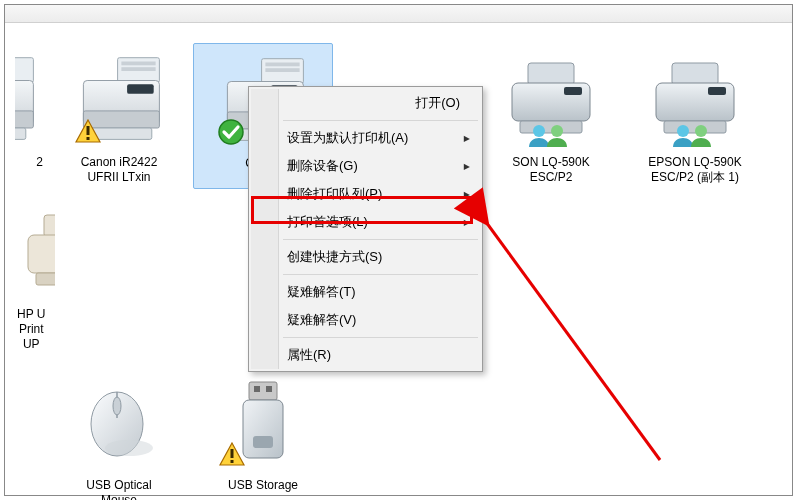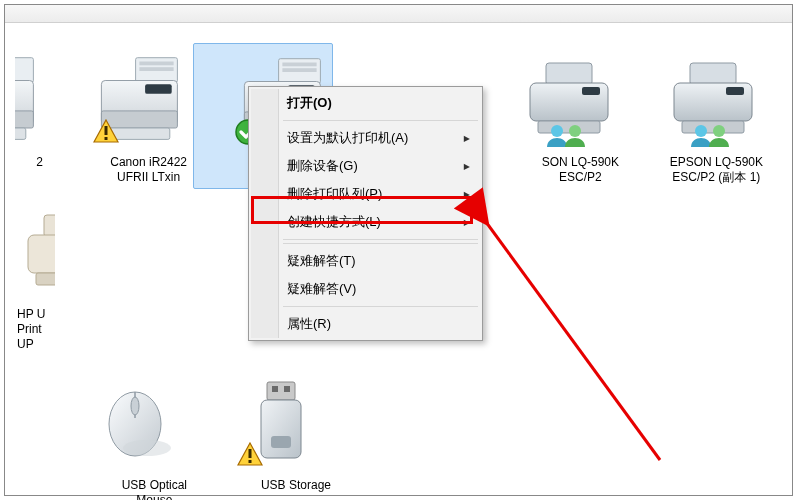--- a/index.html
+++ b/index.html
@@ -36,21 +36,21 @@
     display: flex;
     flex-wrap: wrap;
     align-content: flex-start;
     gap: 6px 4px;
   }
   .row-break { flex-basis: 100%; height: 0; }
   .device {
     width: 140px;
     display: flex;
     flex-direction: column;
-    align-items: flex-end;
+    align-items: center;
     padding: 6px 2px 2px 2px;
     text-align: center;
     position: relative;
   }
   .device.partial-left { width: 30px; align-items: flex-end; overflow: hidden; }
   .device.partial-right { width: 40px; align-items: flex-start; overflow: hidden; }
   .device.selected {
     background: #cfe6fb;
     border: 1px solid #7fb7ea;
     border-radius: 2px;
@@ -61,21 +61,21 @@
     position: relative;
   }
   .label {
     margin-top: 6px;
     color: #000;
     line-height: 1.25;
     white-space: pre-line;
     max-width: 135px;
   }
   .device.partial-left .label { text-align: right; }
-  .device.partial-right .label { text-align: left; }
+  .device.partial-right .label { text-align: center; }
 
   
   .printer-svg { width: 95px; height: 95px; }
   .inkjet-svg { width: 90px; height: 80px; }
   .mouse-svg { width: 80px; height: 80px; }
   .usb-svg { width: 72px; height: 88px; }
 
   .warning-badge {
     position: absolute; left: 6px; bottom: 6px;
     width: 26px; height: 24px;
@@ -107,21 +107,21 @@
     background: #eaeaea;
     border-right: 1px solid #d6d6d6;
   }
   .cm-item {
     position: relative;
     padding: 5px 20px 5px 36px;
     font-size: 13px;
     color: #000;
     white-space: nowrap;
   }
-  .cm-item.bold { font-weight: 700; }
+  .cm-item.bold { font-weight: 400; text-align: right; }
   .cm-sep {
     margin: 3px 2px 3px 32px;
     height: 1px;
     background: #d6d6d6;
   }
   .cm-sub::after {
     content: "▶";
     position: absolute;
     right: 10px; top: 50%;
     transform: translateY(-50%);
@@ -341,22 +341,23 @@
   </div>
 </div>
 
 <div class="context-menu">
   <div class="cm-gutter"></div>
   <div class="cm-item bold">打开(O)</div>
   <div class="cm-sep"></div>
   <div class="cm-item cm-sub">设置为默认打印机(A)</div>
   <div class="cm-item cm-sub">删除设备(G)</div>
   <div class="cm-item cm-sub">删除打印队列(P)</div>
-  <div class="cm-item cm-sub">创建快捷方式(L)</div>
+  <div class="cm-item cm-sub">打印首选项(L)</div>
   <div class="cm-sep"></div>
+  <div class="cm-item">创建快捷方式(S)</div>
   <div class="cm-sep"></div>
   <div class="cm-item">疑难解答(T)</div>
   <div class="cm-item">疑难解答(V)</div>
   <div class="cm-sep"></div>
   <div class="cm-item">属性(R)</div>
 </div>
 
 <div class="highlight-box" style="left:251px; top:196px; width:222px; height:28px;"></div>
 <svg class="arrow-svg" style="left:0; top:0;" width="797" height="500">
   <defs>

